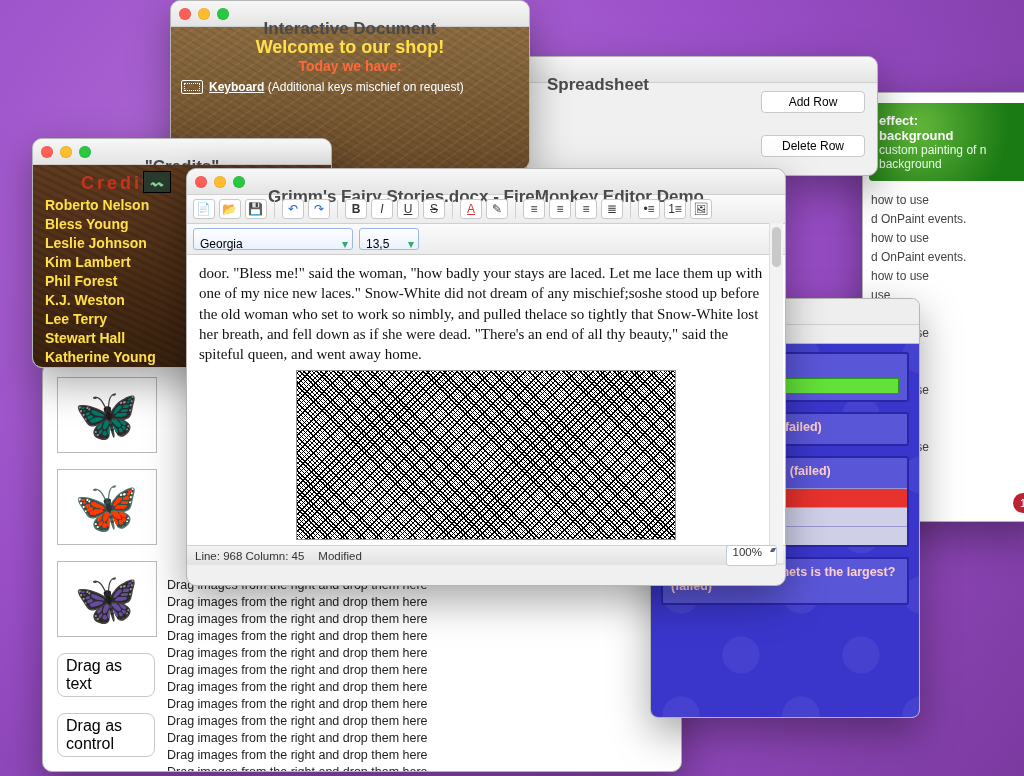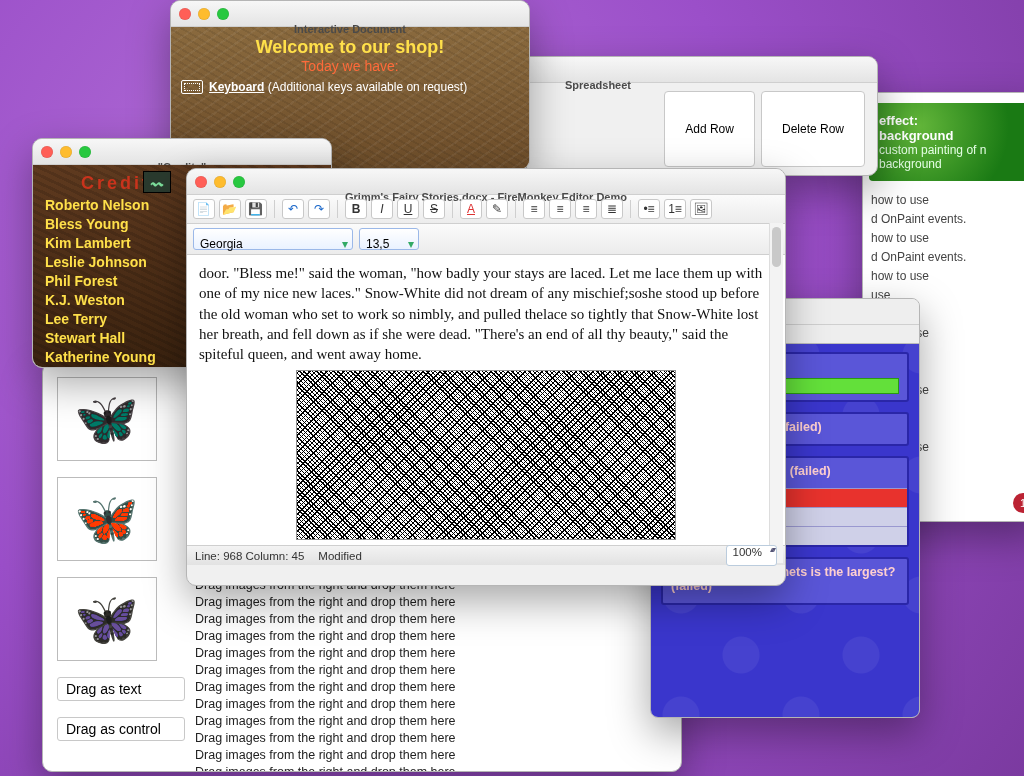--- a/index.html
+++ b/index.html
@@ -32,40 +32,40 @@
   }
   .traffic { display:flex; gap:7px; flex: 0 0 auto; }
   .traffic span { width:12px; height:12px; border-radius:50%; display:block; box-shadow: inset 0 0 1px rgba(0,0,0,0.3); }
   .tl-red { background:#ff5f57; }
   .tl-yellow { background:#febc2e; }
   .tl-green { background:#28c840; }
   .tl-dim { background:#d0d0d0 !important; }
   .title {
     flex:1 1 auto;
     text-align:center;
-    font-size:11px;
+    font-size:17px;
     font-weight:600;
     color:#4a4a4a;
     overflow:hidden; text-overflow:ellipsis; white-space:nowrap;margin-top:31px;
   }
 
   
   #win-shop { left:170px; top:0; width:360px; height:170px; z-index:10; }
   #win-shop .body {
     height: calc(100% - 26px);
     padding: 10px;
     background: #7a5a33;
     background-image:
       repeating-linear-gradient(30deg, rgba(0,0,0,.08) 0 2px, transparent 2px 6px),
       repeating-linear-gradient(-35deg, rgba(255,255,255,.05) 0 2px, transparent 2px 9px),
       linear-gradient(#8a6a3e,#6d4d2a);
     color:#fff;
   }
   #win-shop .hdr1 { text-align:center; font-weight:700; color:#ffe04a; font-size:18px; }
-  #win-shop .hdr2 { text-align:center; font-weight:400; color:#ff6a3a; font-size:14px; margin-bottom:6px;}
+  #win-shop .hdr2 { text-align:center; font-weight:700; color:#ff6a3a; font-size:14px; margin-bottom:6px;}
   #win-shop .line { display:flex; align-items:center; gap:6px; font-size:12px;}
   #win-shop .kbd-icon { width:22px; height:14px; border:1px solid #fff; border-radius:2px; display:inline-block; position:relative;}
   #win-shop .kbd-icon::before{content:"";position:absolute;inset:2px;border:1px dotted #fff;}
   #win-shop b{color:#fff; text-decoration:underline;}
 
   
   #win-credits { left:32px; top:138px; width:300px; height:230px; z-index:40; }
   #win-credits .body {
     height: calc(100% - 26px);
     background:
@@ -82,21 +82,21 @@
   #win-credits .credits-title { color:#c9331c; letter-spacing:3px; font-size:18px; margin-left:36px; margin-bottom:2px;}
   #win-credits ul{list-style:none;margin:0;padding:0;}
   #win-credits li{font-size:14px; line-height:19px;}
 
   
   #win-sheet { left:318px; top:56px; width:560px; height:120px; z-index:5; }
   #win-sheet .body { height:calc(100% - 26px); display:flex; gap:14px; padding:8px 12px;}
   #win-sheet table { border-collapse:collapse; font-size:12px;}
   #win-sheet th,#win-sheet td { border:1px solid #9a9a9a; padding:2px 8px; text-align:center; background:#fff;}
   #win-sheet th { background:#e9ecef; font-weight:700;}
-  #win-sheet .btncol { display:flex; flex-direction:row; gap:6px; margin-left:auto;}
+  #win-sheet .btncol { display:flex; flex-direction:column; gap:22px; margin-left:auto;}
   .mac-btn { background:#fff; border:1px solid #c8c8c8; border-radius:4px; padding:3px 20px; font-size:12px;}
 
   
   #win-effect { left:862px; top:92px; width:180px; height:430px; z-index:2; background:#fff;}
   #win-effect .green {
     margin:10px 6px; padding:10px; color:#fff; border-radius:4px;
     background: radial-gradient(circle at 30% 30%, #63b63a, #1a7a14 70%);
     font-weight:700;
   }
   #win-effect .dim{font-weight:400; font-size:12px; color:#e5ffe5;}
@@ -105,21 +105,21 @@
 
   
   #win-drag { left:42px; top:362px; width:640px; height:410px; z-index:8; background:#fff;}
   #win-drag .body{display:flex; gap:10px; padding:14px; height:100%;}
   #win-drag .col-left{display:flex; flex-direction:column; gap:16px;}
   .thumb{width:100px;height:84px;border:1px solid #bbb; background:#fff; display:flex;align-items:center;justify-content:center;}
   .butterfly{font-size:52px; line-height:1;}
   .b1{filter:hue-rotate(130deg) brightness(0.6);}
   .b2{filter:hue-rotate(330deg) saturate(3);}
   .b3{filter:hue-rotate(220deg) brightness(0.6);}
-  .small-btn{background:#fff;border:1px solid #c8c8c8;border-radius:3px;padding:3px 8px;font-size:14px; width:128px; text-align:left;}
+  .small-btn{background:#fff;border:1px solid #c8c8c8;border-radius:8px;padding:3px 8px;font-size:16px; width:98px; text-align:left;}
   #win-drag .col-right{flex:1; padding-top:200px; font-size:12.5px; color:#222;}
   #win-drag .col-right div{line-height:17px;}
 
   
   #win-quiz { left:650px; top:298px; width:270px; height:420px; z-index:12; border-radius:8px;}
   #win-quiz .titlebar{background:#eee;}
   #win-quiz .body{
     height:calc(100% - 26px);
     background:#3a36cc;
     background-image:
@@ -302,21 +302,21 @@
     </div>
     <div class="title">Interactive Document</div>
     <div style="width:50px"></div>
   </div>
   <div class="body">
     <div class="hdr1">Welcome to our shop!</div>
     <div class="hdr2">Today we have:</div>
     <div class="line">
       <span class="kbd-icon"></span>
       <span><b>Keyboard</b>
-      <span>(Additional keys available on request)</span></span>
+      <span>(Additional keys mischief on request)</span></span>
     </div>
   </div>
 </div>
 
 <div class="window" id="win-quiz">
   <div class="titlebar">
     <div class="traffic">
       <span class="tl-red tl-dim"></span>
       <span class="tl-yellow tl-dim"></span>
       <span class="tl-green tl-dim"></span>
@@ -354,22 +354,22 @@
     </div>
     <div class="title">"Credits"</div>
     <div style="width:50px"></div>
   </div>
   <div class="body">
     <div class="oscbox">〰</div>
     <div class="credits-title">Credits</div>
     <ul id="credits-list">
         <li>Roberto Nelson</li>
         <li>Bless Young</li>
+        <li>Leslie Johnson</li>
         <li>Kim Lambert</li>
-        <li>Leslie Johnson</li>
         <li>Phil Forest</li>
         <li>K.J. Weston</li>
         <li>Lee Terry</li>
         <li>Stewart Hall</li>
         <li>Katherine Young</li>
       </ul>
   </div>
 </div>
 
 <div class="window" id="win-editor">

